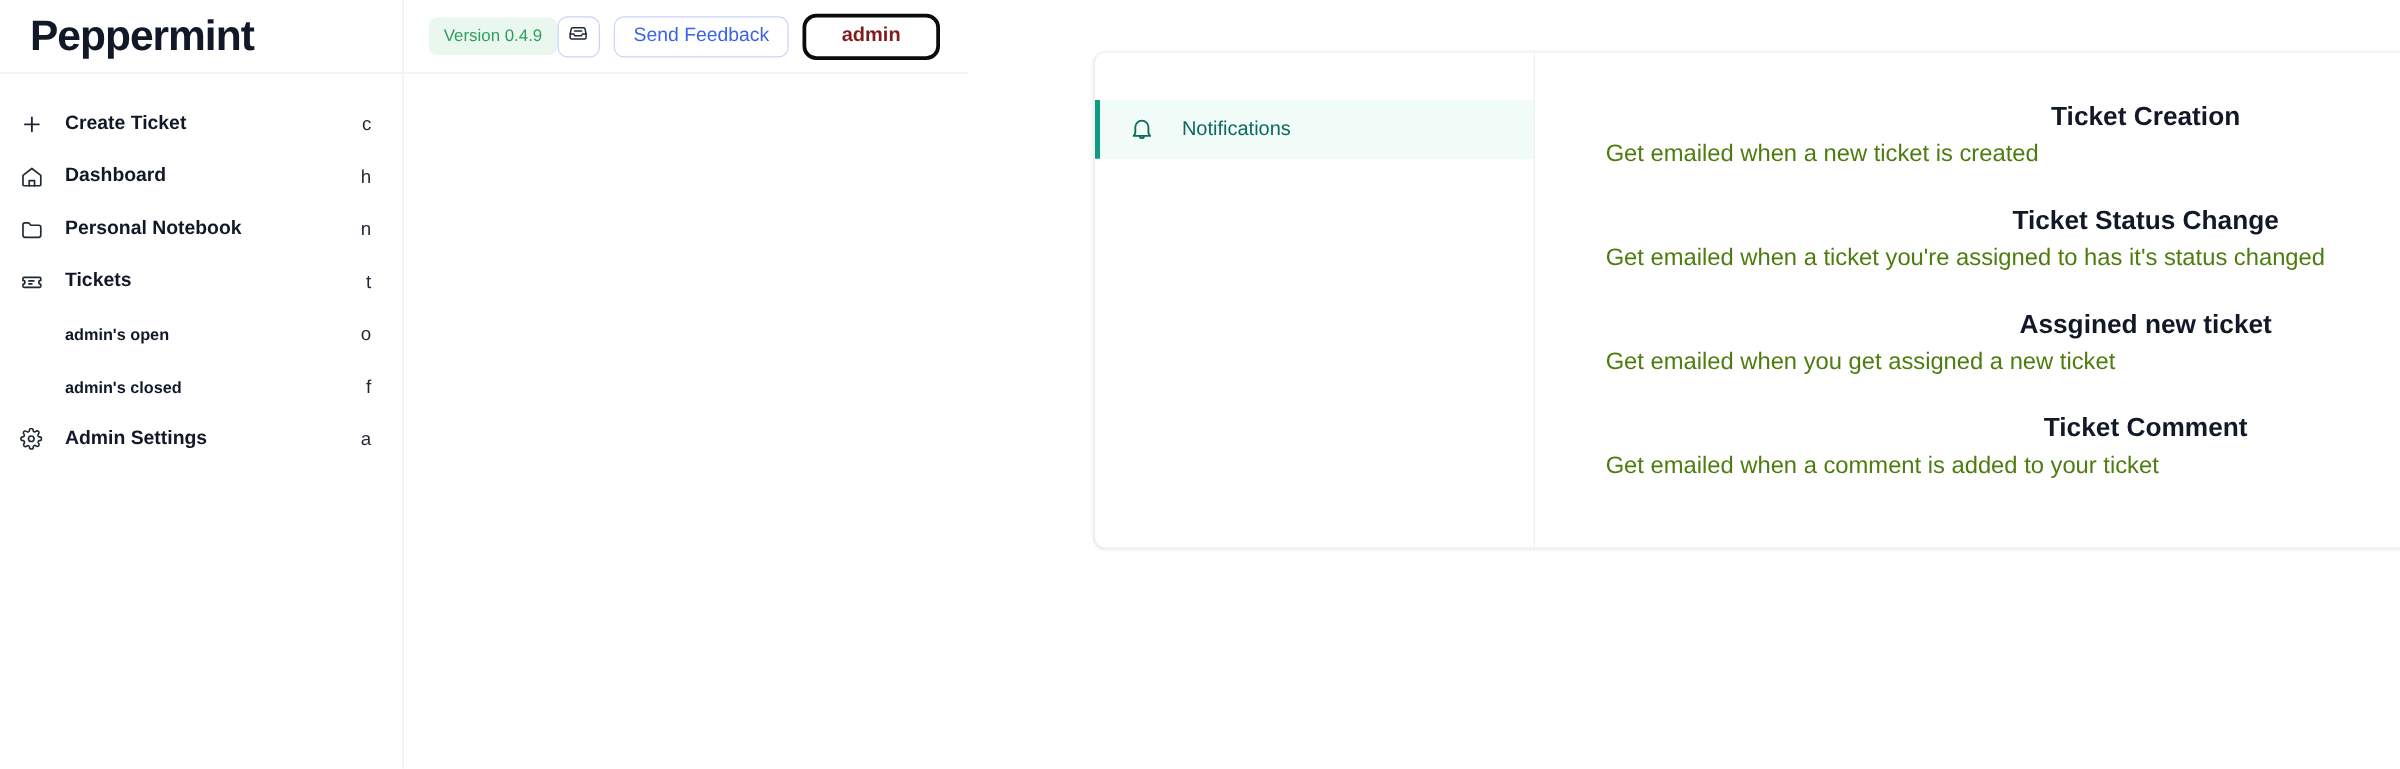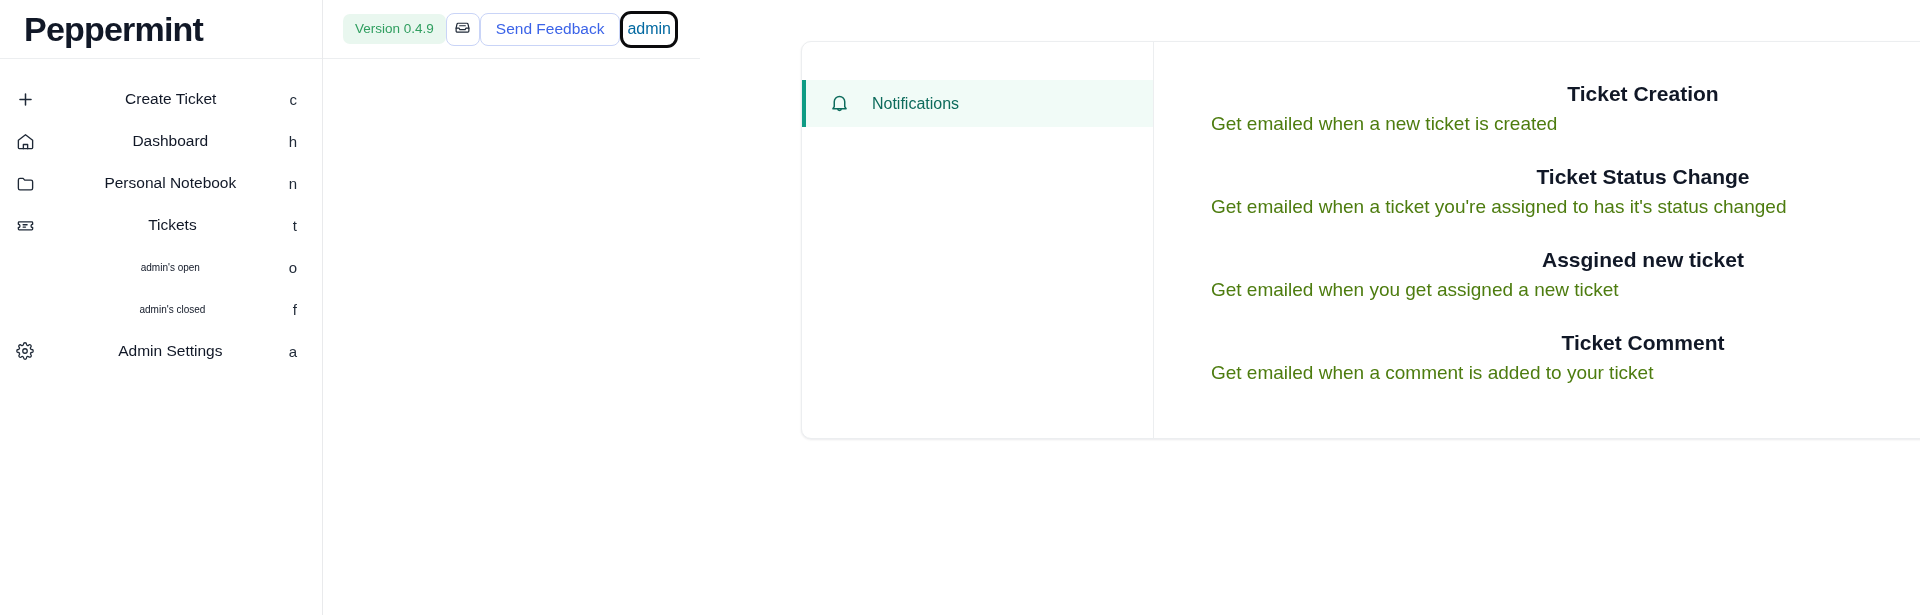--- a/index.html
+++ b/index.html
@@ -67,42 +67,41 @@
     display: flex;
     align-items: center;
     justify-content: center;
     color: #1f2937;
     margin-right: 16px;
   }
   .nav-icon svg { display: block; }
 
   .nav-label {
     font-size: 15.5px;
-    font-weight: normal;
+    font-weight: bold;
     color: #111827;
     flex: 1 1 auto;
     white-space: nowrap;
-    text-align: center;
   }
 
   .nav-key {
     font-size: 15px;
     color: #1f2937;
     font-weight: normal;
     margin-left: auto;
   }
 
   .nav-subitem {
     height: 42px;
     display: flex;
     align-items: center;
     padding: 0 25px 0 52px;
     cursor: pointer;
   }
-  .nav-subitem .nav-label { font-size: 10px; }
+  .nav-subitem .nav-label { font-size: 13px; }
 
   
   .main {
     flex: 1 1 auto;
     min-width: 0;
     height: 100%;
     display: flex;
     flex-direction: row;
     background: #ffffff;
   }
@@ -126,20 +125,21 @@
     border-radius: 7px;
     white-space: nowrap;
     cursor: default;
   }
 
   .topbar-spacer { flex: 1 1 auto; }
 
   .topbar-right {
     display: flex;
     align-items: center;
+    gap: 11px;
     text-align: right;
   }
 
   .icon-btn {
     width: 34px;
     height: 33px;
     border: 1px solid #c9d4f7;
     border-radius: 8px;
     background: #ffffff;
     display: flex;
@@ -161,27 +161,28 @@
     align-items: center;
     cursor: pointer;
     white-space: nowrap;
   }
 
   .admin-btn {
     height: 37px;
     border: 3px solid #0b0b0d;
     border-radius: 11px;
     background: #ffffff;
-    color: #0369a1;
+    color: #7f1d1d;
     font-size: 16px;
-    padding: 0 4px;
+    padding: 0 28px;
     display: flex;
     align-items: center;
     cursor: pointer;
     white-space: nowrap;
+    font-weight: bold;
   }
 
   
   .content-area {
     flex: 1 1 auto;
     min-height: 0;
     padding: 41px 0 0 0;
     display: flex;
     justify-content: flex-start;
   }

